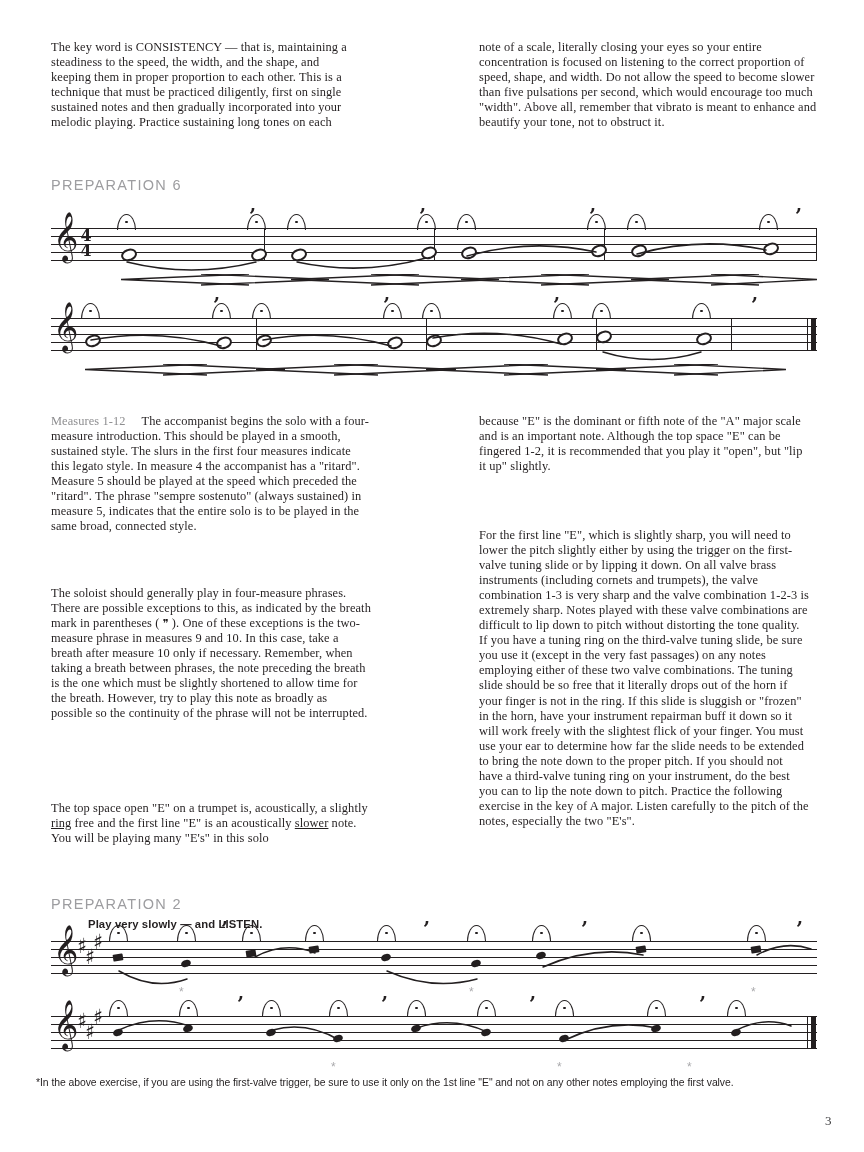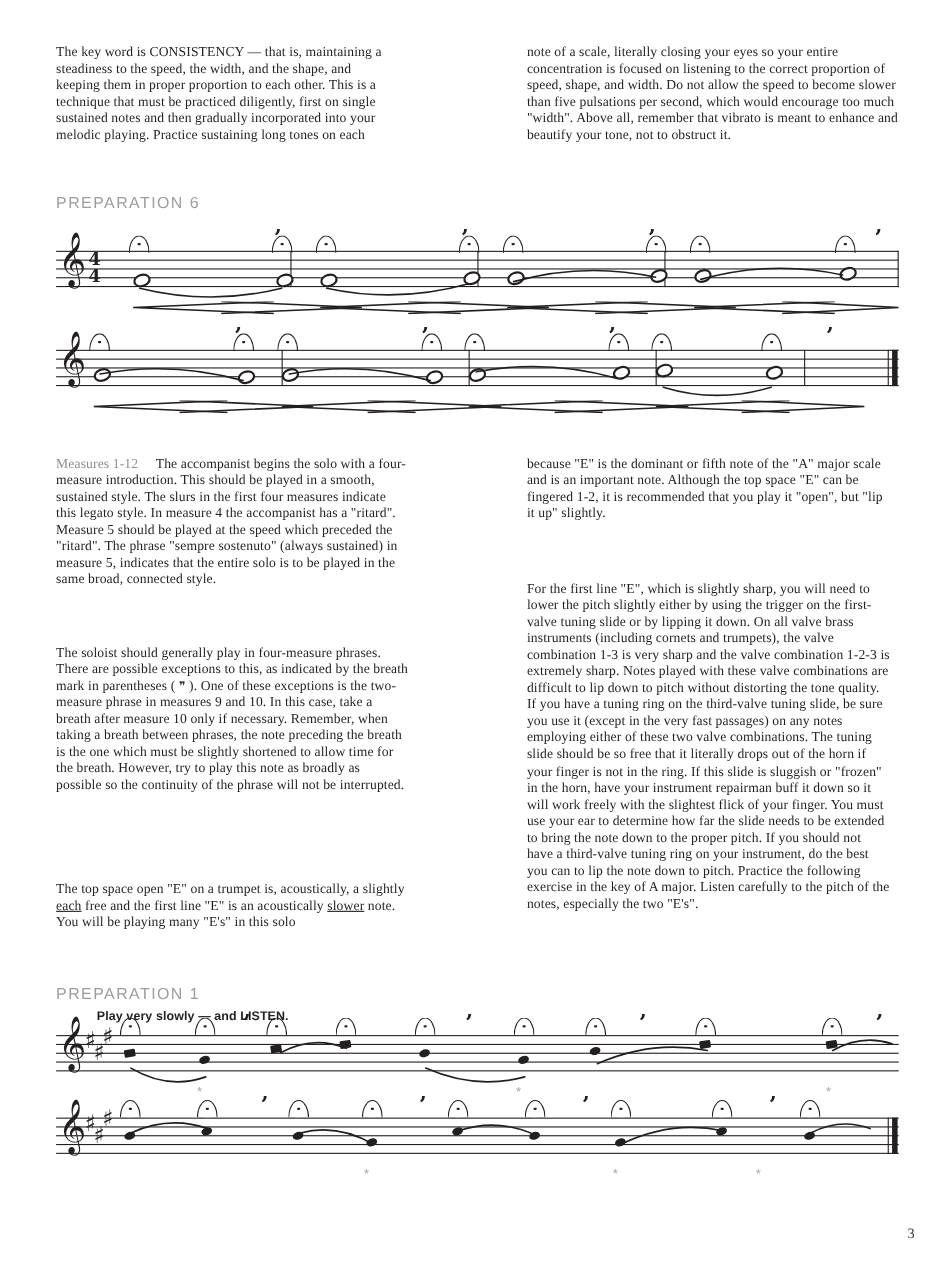--- a/index.html
+++ b/index.html
@@ -363,32 +363,32 @@
 
   <div class="col" style="left:51px;top:414px;width:320px;">
     <p><span class="lead">Measures 1-12</span>&nbsp;&nbsp;&nbsp;&nbsp;&nbsp;<span>The accompanist begins the solo with a four-measure introduction. This should be played in a smooth, sustained style. The slurs in the first four measures indicate this legato style. In measure 4 the accompanist has a "ritard". Measure 5 should be played at the speed which preceded the "ritard". The  phrase "sempre sostenuto" (always sustained) in measure 5, indicates that the entire solo is to be played in the same broad, connected style.</span></p>
   </div>
 
   <div class="col" style="left:51px;top:586px;width:320px;">
     <p><span>The soloist should generally play in four-measure phrases. There are possible exceptions to this, as indicated by the breath mark in parentheses ( </span><span style="font-family:'DejaVu Serif',serif;font-size:11px;">❞</span><span> ). One of these exceptions is the two-measure phrase in measures 9 and 10. In this case, take a breath after measure 10 only if necessary. Remember, when taking a breath between phrases, the note preceding the breath is the one which must be slightly shortened to allow time for the breath. However, try to play this note as broadly as possible so the continuity of the phrase will not be interrupted.</span></p>
   </div>
 
   <div class="col" style="left:51px;top:801px;width:320px;">
-    <p><span>The top space open "E" on a trumpet is, acoustically, a slightly </span><span class="u">each</span><span> free and the first line "E" is an acoustically </span><span class="u">slower</span><span> note. You will be playing many "E's" in this solo</span></p>
+    <p><span>The top space open "E" on a trumpet is, acoustically, a slightly </span><span class="u">ring</span><span> free and the first line "E" is an acoustically </span><span class="u">slower</span><span> note. You will be playing many "E's" in this solo</span></p>
   </div>
 
   <div class="col" style="left:479px;top:414px;width:330px;">
     <p>because "E" is the dominant or fifth note of the "A" major scale and is an important note. Although the top space "E" can be fingered 1-2, it is recommended that you play it "open", but "lip it up" slightly.</p>
   </div>
 
   <div class="col" style="left:479px;top:528px;width:330px;">
     <p>For the first line "E", which is slightly sharp, you will need to lower the pitch slightly either by using the trigger on the first-valve tuning slide or by lipping it down. On all valve brass instruments (including cornets and trumpets), the valve combination 1-3 is very sharp and the valve combination 1-2-3 is extremely sharp. Notes played with these valve combinations are difficult to lip down to pitch without distorting the tone quality. If you have a tuning ring on the third-valve tuning slide, be sure you use it (except in the very fast passages) on any notes employing either of these two valve combinations. The tuning slide should be so free that it literally drops out of the horn if your finger is not in the ring. If this slide is sluggish or "frozen" in the horn, have your instrument repairman buff it down so it will work freely with the slightest flick of your finger. You must use your ear to determine how far the slide needs to be extended to bring the note down to the proper pitch. If you should not have a third-valve tuning ring on your instrument, do the best you can to lip the note down to pitch. Practice the following exercise in the key of A major. Listen carefully to the pitch of the notes, especially the two "E's".</p>
   </div>
 
-  <div class="prep-head" style="left:51px;top:896px;">PREPARATION 1</div>
+  <div class="prep-head" style="left:51px;top:896px;">PREPARATION 2</div>
 
   <div class="play-dir" style="left:88px;top:918px;">Play very slowly — and LISTEN.</div>
 
   <div class="system" id="p2s1" style="left:51px;top:941px;width:766px;height:34px;">
     <div class="staff">
       <div class="ln"></div>
         <div class="ln"></div>
         <div class="ln"></div>
         <div class="ln"></div>
         <div class="ln"></div>
@@ -564,16 +564,17 @@
       </div>
       <div class="breath" style="left:186px;top:-22px;">’</div>
       <div class="breath" style="left:330px;top:-22px;">’</div>
       <div class="breath" style="left:478px;top:-22px;">’</div>
       <div class="breath" style="left:648px;top:-22px;">’</div>
       <div class="aster" style="left:280px;top:44px;">*</div>
       <div class="aster" style="left:506px;top:44px;">*</div>
       <div class="aster" style="left:636px;top:44px;">*</div>
     </div>
 
+  <div class="footnote" style="left:36px;top:1077px;width:800px;">*In the above exercise, if you are using the first-valve trigger, be sure to use it only on the 1st line "E" and not on any other notes employing the first valve.</div>
 
   <div class="page-num" style="left:825px;top:1113px;">3</div>
 
 </div>
 
 </body></html>

